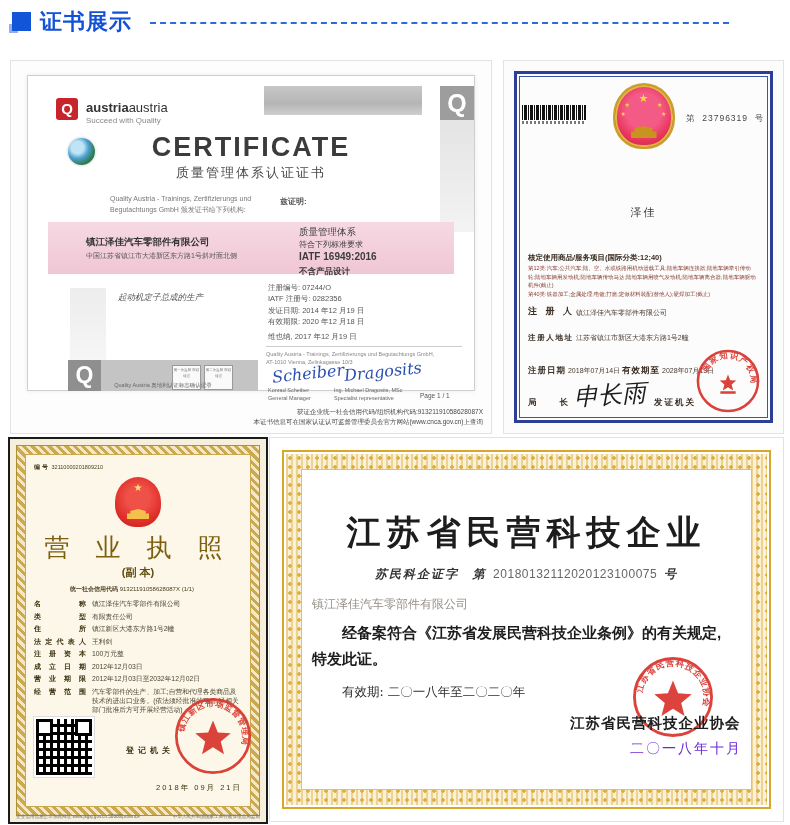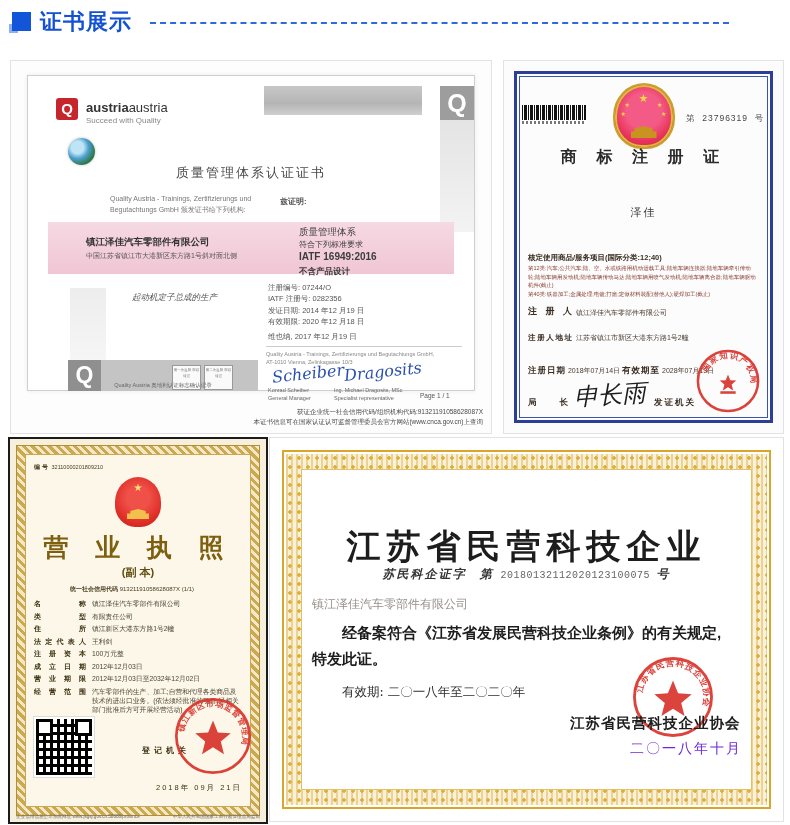--- a/index.html
+++ b/index.html
@@ -31,21 +31,21 @@
   .c1-intro{position:absolute;left:82px;top:118px;width:150px;font-size:7px;color:#777;line-height:1.5;}
   .c1-certify{position:absolute;left:252px;top:120px;font-size:8px;color:#555;font-weight:bold;}
   .c1-pink{position:absolute;left:20px;right:20px;top:146px;height:52px;background:linear-gradient(180deg,#f6d9e3,#f0c6d4);}
   .c1-company{position:absolute;left:38px;top:14px;font-size:9.5px;font-weight:bold;color:#333;}
   .c1-addr{position:absolute;left:38px;top:29px;font-size:7px;color:#555;}
   .c1-std{position:absolute;left:238px;top:3px;font-size:8px;color:#3c3c3c;line-height:1.45;margin-left:13px;}
   .c1-std .l1{font-size:9.5px;}
   .c1-std .l3{font-weight:bold;font-size:10px;}
   .c1-std .l4{font-weight:bold;font-size:8.5px;}
   .c1-graystrip{position:absolute;left:42px;top:212px;width:36px;height:84px;background:linear-gradient(180deg,#ededed,#f7f7f7);}
-  .c1-scope{position:absolute;left:104px;top:216px;font-size:8.5px;color:#555;font-style:italic;font-family:Liberation Serif, serif;}
+  .c1-scope{position:absolute;left:90px;top:216px;font-size:8.5px;color:#555;font-style:italic;font-family:Liberation Serif, serif;}
   .c1-regs{position:absolute;left:240px;top:206px;font-size:7.5px;color:#555;line-height:1.5;}
   .c1-place{position:absolute;left:240px;top:256px;font-size:7.5px;color:#555;}
   .c1-hline{position:absolute;left:238px;right:12px;top:270px;border-top:1px solid #ccc;}
   .c1-issuer{position:absolute;left:238px;top:274px;font-size:5.5px;color:#888;line-height:1.5;}
   .sig{font-family:"DejaVu Serif",serif;font-style:italic;color:#2a4fae;font-size:16px;transform:rotate(-6deg);display:inline-block;}
   .c1-sig1{position:absolute;left:244px;top:288px;}
   .c1-sig2{position:absolute;left:316px;top:286px;}
   .c1-n1{position:absolute;left:240px;top:310px;font-size:5.5px;color:#666;line-height:1.5;}
   .c1-n2{position:absolute;left:306px;top:310px;font-size:5.5px;color:#666;line-height:1.5;}
   .c1-page{position:absolute;left:392px;top:316px;font-size:6.5px;color:#555;}
@@ -82,44 +82,44 @@
   .seal{position:absolute;opacity:.92;}
   .c2-seal{left:192px;top:288px;width:64px;height:64px;}
   
   .c3-band{position:absolute;inset:6px;background:repeating-linear-gradient(45deg,#caa951 0 3px,#f3e7c6 3px 6px);border:1px solid #b08f35;}
   .c3-inner{position:absolute;inset:15px;background:#fcf7e8;border:1px solid #c9a850;}
   .c3-serial{position:absolute;left:24px;top:24px;font-size:5.5px;color:#4a3d20;}
   .c3-serial b{font-size:6px;letter-spacing:2px;}
   .c3-emblem{position:absolute;left:50%;top:38px;transform:translateX(-50%);width:46px;height:50px;border-radius:50% 50% 44% 44%;background:radial-gradient(circle at 50% 42%,#ef5148 0 30%,#dd2b25 70%,#b61e1a);}
   .c3-emblem .star{position:absolute;left:50%;top:5px;transform:translateX(-50%);color:#ffe27a;font-size:10px;}
   .c3-emblem .gate{position:absolute;left:50%;bottom:8px;transform:translateX(-50%);width:22px;height:10px;background:#f3c04b;clip-path:polygon(0 100%,0 45%,15% 45%,15% 20%,50% 0,85% 20%,85% 45%,100% 45%,100% 100%);}
-  .c3-title{position:absolute;left:0;right:0;top:92px;text-align:center;font-size:25px;font-weight:bold;letter-spacing:9px;color:#7d5f10;font-family:"DejaVu Serif",serif;}
+  .c3-title{position:absolute;left:0;right:0;top:92px;text-align:center;font-size:25px;font-weight:normal;letter-spacing:9px;color:#7d5f10;font-family:"DejaVu Serif",serif;}
   .c3-copy{position:absolute;left:0;right:0;top:126px;text-align:center;font-size:11px;font-weight:bold;color:#5f4c10;}
   .c3-credit{position:absolute;left:60px;top:146px;font-size:6px;color:#4a3d20;}
   .c3-credit b{font-weight:bold;}
   .c3-rows{position:absolute;left:24px;top:160px;width:208px;}
   .r3{display:flex;margin-bottom:2.5px;}
   .r3 .lab{flex:0 0 52px;font-size:7px;font-weight:bold;color:#3f3312;text-align:justify;text-align-last:justify;margin-right:6px;}
   .r3 .val{flex:1;font-size:6.8px;color:#4d4435;line-height:1.35;}
   .c3-qr{position:absolute;left:24px;top:278px;width:56px;height:56px;background-color:#fff;border:2px solid #fff;outline:1px solid #ddd;background-image:repeating-linear-gradient(90deg,#000 0 3px,transparent 3px 7px),repeating-linear-gradient(0deg,#000 0 3px,transparent 3px 8px);}
   .c3-qr::before,.c3-qr::after{content:"";position:absolute;width:11px;height:11px;background:#fff;border:3px solid #000;}
   .c3-qr::before{left:0;top:0;}
   .c3-qr::after{right:0;top:0;}
-  .c3-registrar{position:absolute;left:116px;top:306px;font-size:8px;font-weight:bold;letter-spacing:4px;color:#3f3312;margin-left:16px;}
+  .c3-registrar{position:absolute;left:116px;top:306px;font-size:8px;font-weight:bold;letter-spacing:4px;color:#3f3312;}
   .c3-seal{left:164px;top:258px;width:78px;height:78px;}
   .c3-date{position:absolute;left:146px;top:344px;font-size:7.5px;color:#3f3312;letter-spacing:2px;}
   .c3-foot{position:absolute;left:6px;right:6px;bottom:3px;display:flex;justify-content:space-between;font-size:4.6px;color:#6a6a6a;}
   
   .c4-frame{position:absolute;inset:12px;border:2px solid #d9a62a;}
   .c4-band{position:absolute;inset:16px;background:repeating-radial-gradient(circle at 4px 4px,#dcae3c 0 1.5px,rgba(255,255,255,0) 2px 100%) 0 0/9px 9px,repeating-linear-gradient(90deg,rgba(217,166,42,.5) 0 2px,rgba(247,231,187,.6) 2px 5px);}
   .c4-inner{position:absolute;inset:31px;background:#fff;border:1px solid #e2c266;}
-  .c4-title{position:absolute;left:0;right:0;top:86px;text-align:center;font-size:34px;font-weight:bold;letter-spacing:6px;color:#1d1d1d;font-family:"DejaVu Serif",serif;}
+  .c4-title{position:absolute;left:0;right:0;top:72px;text-align:center;font-size:34px;font-weight:bold;letter-spacing:6px;color:#1d1d1d;font-family:"DejaVu Serif",serif;}
   .c4-no{position:absolute;left:0;right:0;top:128px;text-align:center;font-size:12px;color:#333;}
   .c4-no .kai{font-family:"DejaVu Serif",serif;font-style:italic;font-weight:bold;letter-spacing:2px;}
-  .c4-no .num{font-size:10px;color:#666;letter-spacing:.5px;font-family:Liberation Mono, monospace;}
+  .c4-no .num{font-size:12px;color:#666;letter-spacing:.5px;}
   .c4-company{position:absolute;left:42px;top:158px;font-size:12px;color:#969089;}
   .c4-b1{position:absolute;left:72px;top:186px;font-size:15px;font-weight:bold;color:#1d1d1d;}
   .c4-b2{position:absolute;left:42px;top:212px;font-size:15px;font-weight:bold;color:#1d1d1d;}
   .c4-valid{position:absolute;left:72px;top:246px;font-size:12.5px;color:#2c2c2c;font-family:"DejaVu Serif",serif;}
   .c4-seal{left:362px;top:218px;width:82px;height:82px;}
   .c4-issuer{position:absolute;left:300px;top:276px;font-size:14.5px;font-weight:bold;color:#1d1d1d;letter-spacing:1px;}
   .c4-date{position:absolute;left:360px;top:302px;font-size:14px;color:#6d28d9;font-family:"DejaVu Serif",serif;letter-spacing:2px;}
 </style>
 </head>
 <body>
@@ -133,20 +133,21 @@
 
 <div class="panel" id="p1">
   <div class="c1-sheet">
     <div class="c1-logoq">Q</div>
     <div class="c1-brand"><b>austria</b><span>austria</span></div>
     <div class="c1-tag">Succeed with Quality</div>
     <div class="c1-globe"></div>
     <div class="c1-scanband"></div>
     <div class="c1-qblock">Q</div>
     <div class="c1-qstrip"></div>
+    <div class="c1-title">CERTIFICATE</div>
     <div class="c1-sub">质量管理体系认证证书</div>
     <div class="c1-intro">
       <div>Quality Austria - Trainings, Zertifizierungs und</div>
       <div>Begutachtungs GmbH 颁发证书给下列机构:</div>
     </div>
     <div class="c1-certify">兹证明:</div>
     <div class="c1-pink">
       <div class="c1-company">镇江泽佳汽车零部件有限公司</div>
       <div class="c1-addr">中国江苏省镇江市大港新区东方路1号斜对面北侧</div>
       <div class="c1-std">
@@ -203,21 +204,20 @@
     <span class="star">★</span>
     <span class="s2" style="left:10px;top:16px;">★</span>
     <span class="s2" style="right:10px;top:16px;">★</span>
     <span class="s2" style="left:6px;top:25px;">★</span>
     <span class="s2" style="right:6px;top:25px;">★</span>
     <span class="gate"></span>
   </div>
   <div class="c2-number">
     <span>第</span>&nbsp;&nbsp;<span>23796319</span>&nbsp;&nbsp;<span>号</span>
   </div>
-  <div class="c2-title">商 标 注 册 证</div>
   <div class="c2-mark">泽佳</div>
   <div class="c2-chdr">核定使用商品/服务项目(国际分类:12;40)</div>
   <div class="c2-ctxt">
     <div>第12类:汽车;公共汽车;陆、空、水或铁路用机动运载工具;陆地车辆连接器;陆地车辆牵引传动轮;陆地车辆用发动机;陆地车辆传动马达;陆地车辆用喷气发动机;陆地车辆离合器;陆地车辆驱动机件(截止)</div>
     <div>第40类:铁器加工;金属处理;电镀;打磨;定做材料装配(替他人);硬焊加工(截止)</div>
   </div>
   <div class="c2-row" style="top:244px;">
     <span class="jl c2-reglab">注册人</span>&nbsp;&nbsp;<span>镇江泽佳汽车零部件有限公司</span>
   </div>
   <div class="c2-row" style="top:272px;">

